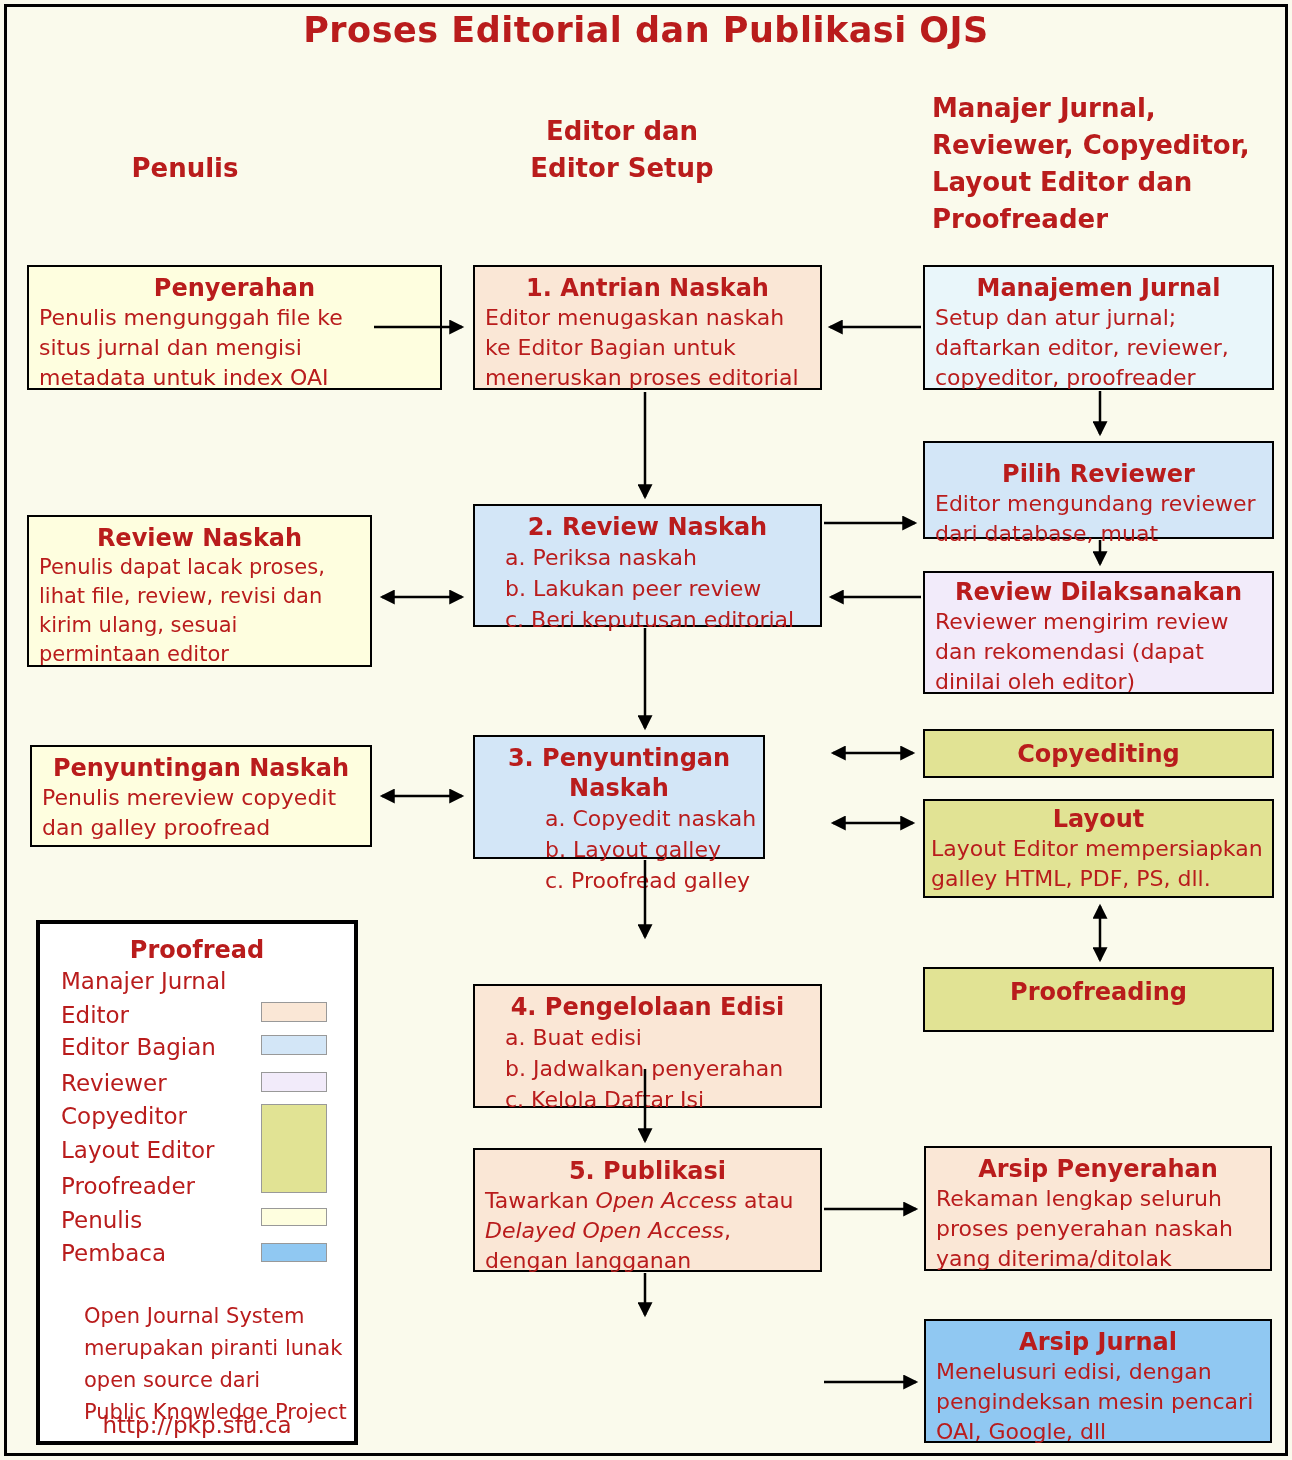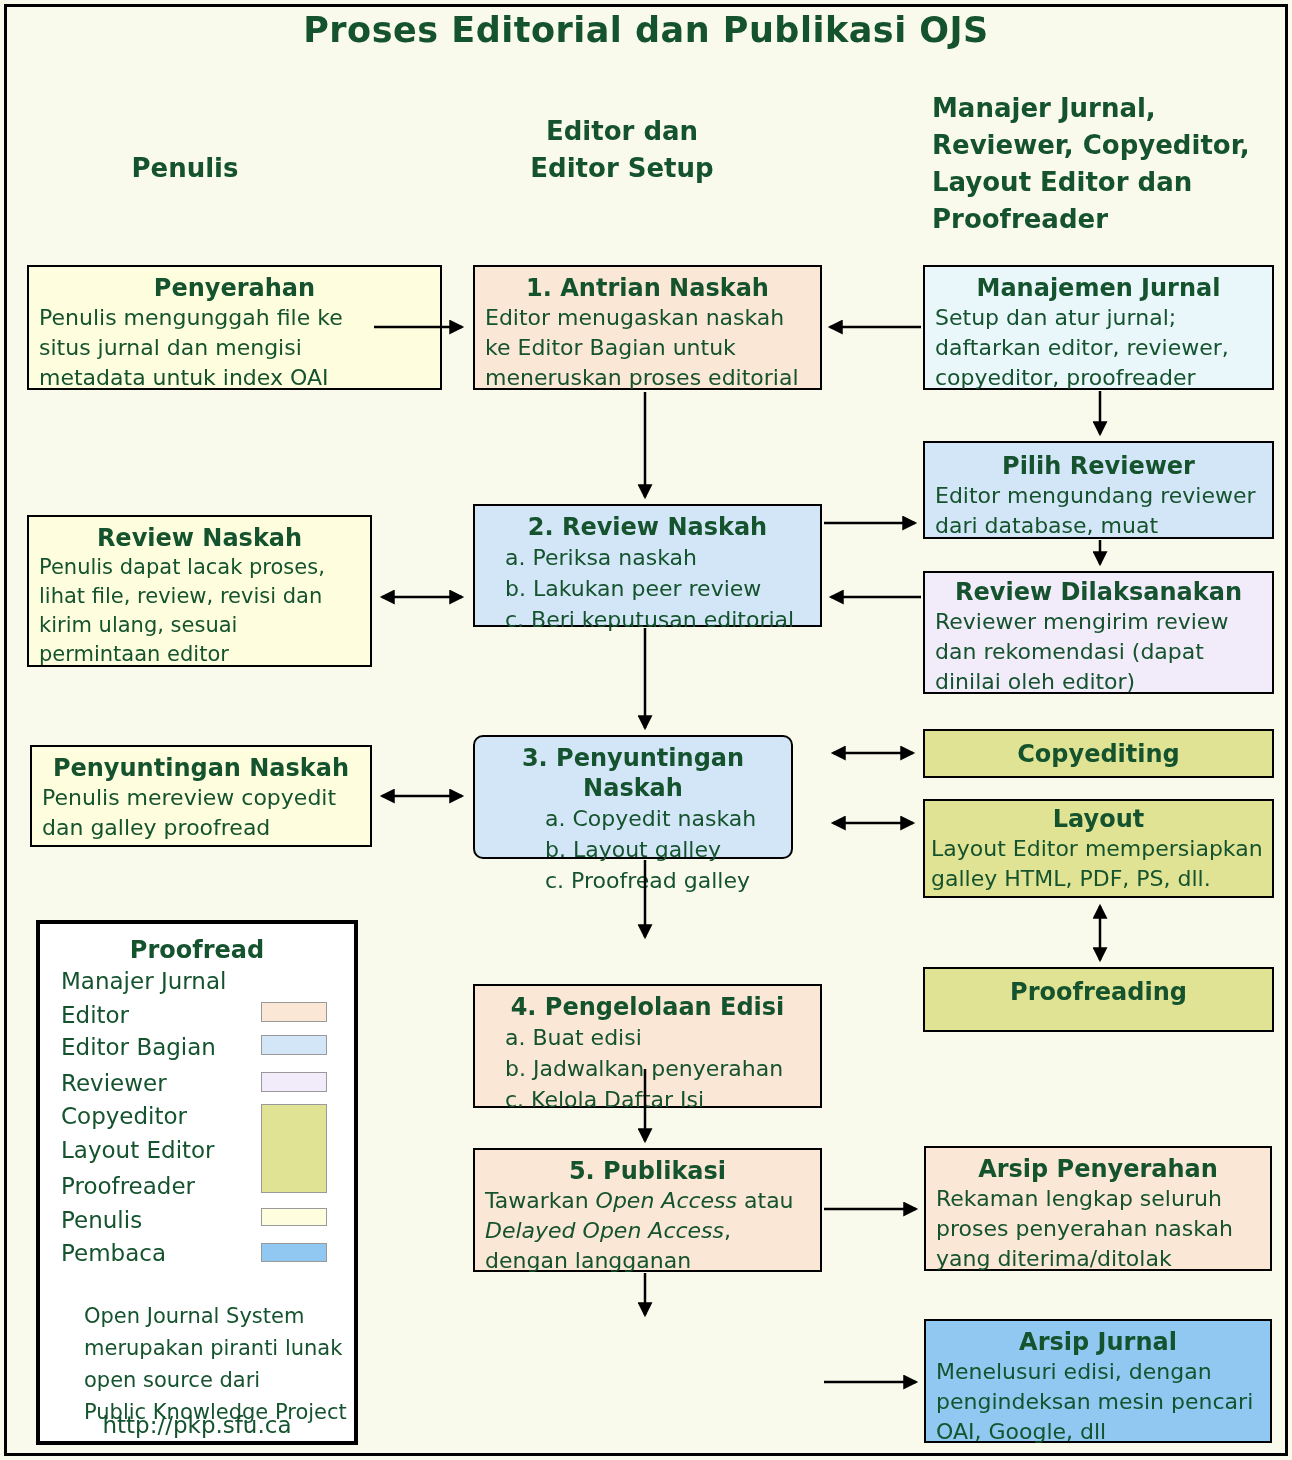--- a/index.html
+++ b/index.html
@@ -1,19 +1,19 @@
 <!DOCTYPE html>
 <html><head>
 <meta charset="utf-8">
 <style>
   html,body{margin:0;padding:0;background:#e8e8e0;}
   #canvas{
     position:relative;width:1292px;height:1460px;
     background:#FAFAEC;overflow:hidden;
-    font-family:"DejaVu Sans","Liberation Sans",sans-serif;color:#14532d;
+    font-family:"DejaVu Sans","Liberation Sans",sans-serif;color:#b91c1c;
   }
   #frame{position:absolute;left:4px;top:4px;right:4px;bottom:4px;border:3px solid #000;pointer-events:none;}
   .title{position:absolute;left:0;top:10px;width:100%;text-align:center;font-size:35px;font-weight:bold;letter-spacing:.5px;}
   .colhead{position:absolute;font-size:26px;font-weight:bold;line-height:37px;white-space:pre-line;}
   #head-penulis{left:75px;top:150px;width:220px;text-align:center;}
   #head-editor{left:472px;top:113px;width:300px;text-align:center;}
   #head-others{left:932px;top:90px;width:360px;text-align:left;}
   .box{position:absolute;border:2px solid #000;box-sizing:border-box;}
   .bt{text-align:center;font-weight:bold;font-size:24px;padding-top:6px;line-height:30px;}
   .bb{font-size:22px;line-height:30px;white-space:pre-line;padding:0 6px 0 10px;}
@@ -75,21 +75,21 @@
 meneruskan proses editorial</div>
   </div>
 
   <div class="box" style="left: 473px; top: 504px; width: 349px; height: 123px; background-color: rgb(211, 230, 247);">
     <div class="bt">2. Review Naskah</div>
     <div class="items ind30">a. Periksa naskah
 b. Lakukan peer review
 c. Beri keputusan editorial</div>
   </div>
 
-  <div class="box" style="left: 473px; top: 735px; width: 320px; height: 124px; background-color: rgb(211, 230, 247); border-radius: 10px;">
+  <div class="box" style="left: 473px; top: 735px; width: 292px; height: 124px; background-color: rgb(211, 230, 247);">
     <div class="bt">3. Penyuntingan Naskah</div>
     <div class="items ind70">a. Copyedit naskah
 b. Layout galley
 c. Proofread galley</div>
   </div>
 
   <div class="box" style="left: 473px; top: 944px; width: 349px; height: 124px; background-color: rgb(250, 231, 214); margin-top: 40px;">
     <div class="bt">4. Pengelolaan Edisi</div>
     <div class="items ind30">a. Buat edisi
 b. Jadwalkan penyerahan
@@ -105,21 +105,21 @@
 
 
   <div class="box" style="left: 923px; top: 265px; width: 351px; height: 125px; background-color: rgb(233, 246, 250);">
     <div class="bt">Manajemen Jurnal</div>
     <div class="bb">Setup dan atur jurnal;
 daftarkan editor, reviewer,
 copyeditor, proofreader</div>
   </div>
 
   <div class="box" style="left: 923px; top: 441px; width: 351px; height: 98px; background-color: rgb(211, 230, 247);">
-    <div class="bt" style="padding-top:8px">Pilih Reviewer</div>
+    <div class="bt" style="padding-top:16px">Pilih Reviewer</div>
     <div class="bb">Editor mengundang reviewer
 dari database, muat</div>
   </div>
 
   <div class="box" style="left: 923px; top: 571px; width: 351px; height: 123px; background-color: rgb(242, 235, 250);">
     <div class="bt" style="padding-top:4px">Review Dilaksanakan</div>
     <div class="bb">Reviewer mengirim review
 dan rekomendasi (dapat
 dinilai oleh editor)</div>
   </div>

